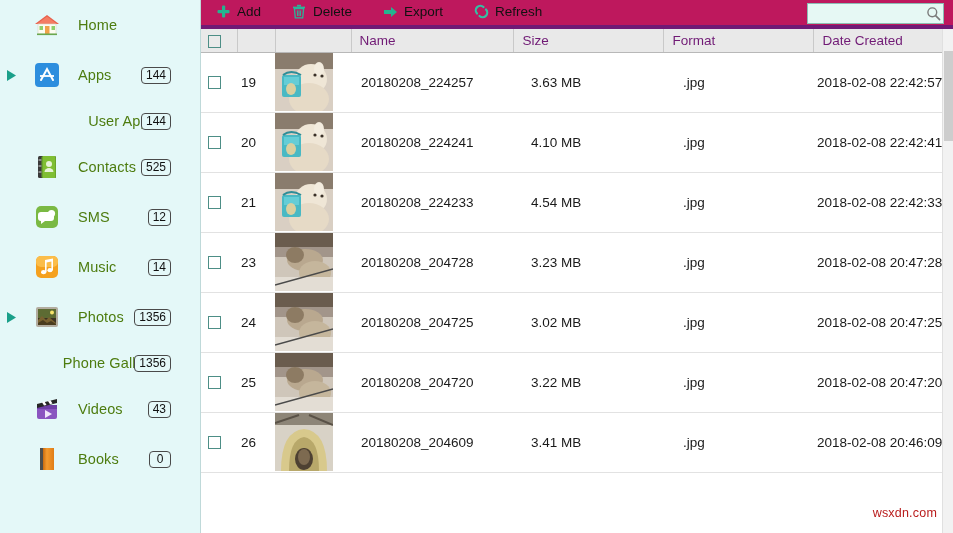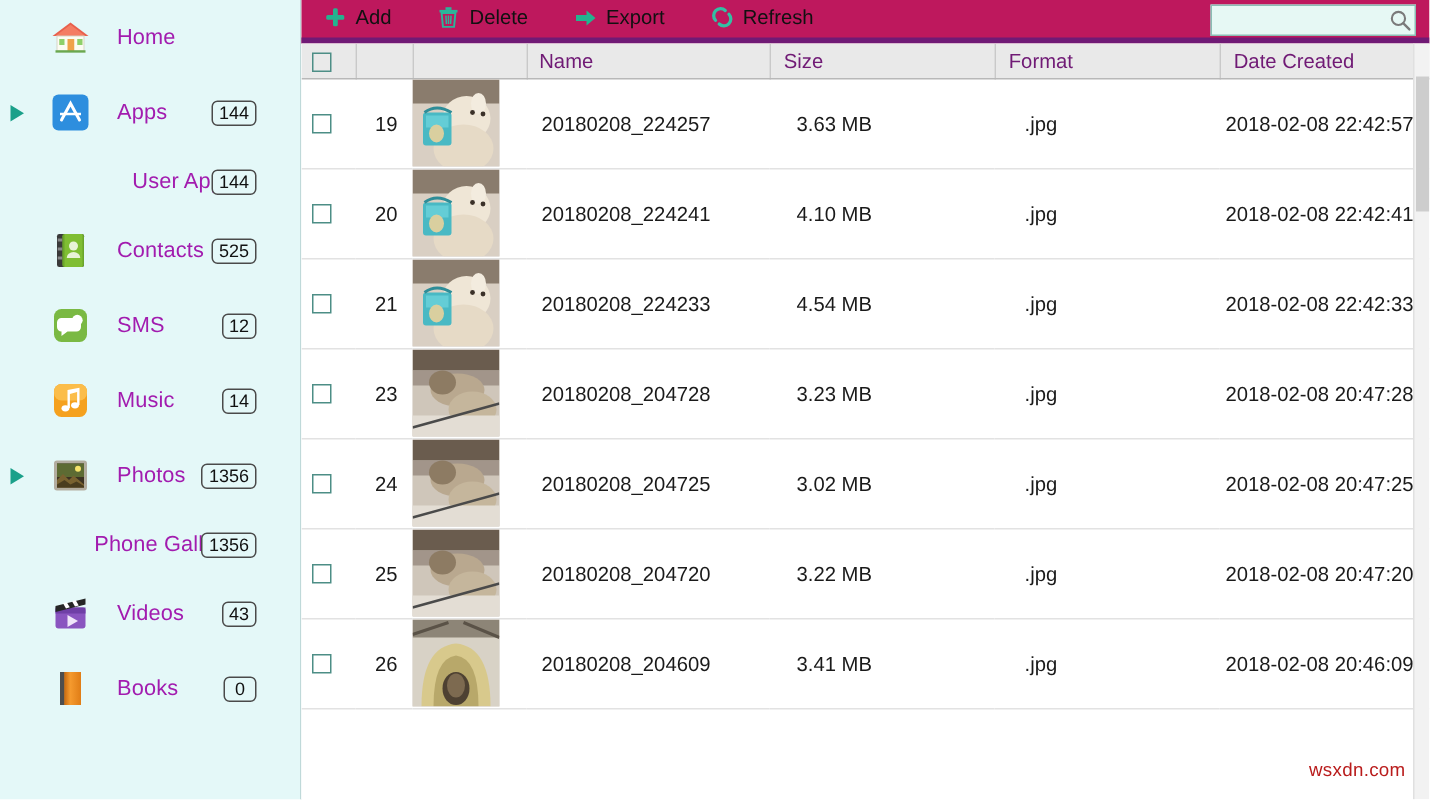--- a/index.html
+++ b/index.html
@@ -47,21 +47,21 @@
     position: absolute;
     left: 33px;
     width: 28px; height: 28px;
     display: block;
   }
   .nav-icon svg { display: block; }
   .nav-label {
     position: absolute;
     left: 78px;
     font-size: 14.5px;
-    color: #a21caf;
+    color: #4d7c0f;
     letter-spacing: .1px;
     white-space: nowrap;
   }
   .nav-item.sub .nav-label {
     left: 0;
     width: 156px;
     text-align: right;
     padding-right: 0;
   }
   .badge {
@@ -201,21 +201,21 @@
     display: inline-block;
     vertical-align: middle;
   }
   .hdr-chk {
     width: 13px; height: 13px;
     border: 1px solid #4d8e86;
     background: #eaeaea;
     display: inline-block;
     vertical-align: middle;
   }
-  td.c-idx { text-align: center; padding-left: 4px; color: #1a1a1a; }
+  td.c-idx { text-align: left; padding-left: 4px; color: #1a1a1a; }
   td.c-thumb { padding: 0; }
   .thumb {
     width: 58px; height: 58px;
     display: block;
     overflow: hidden;
     position: relative;
     background: #cfc7bd;
   }
   .thumb svg { display: block; }
   td.c-name { padding-left: 10px; }

